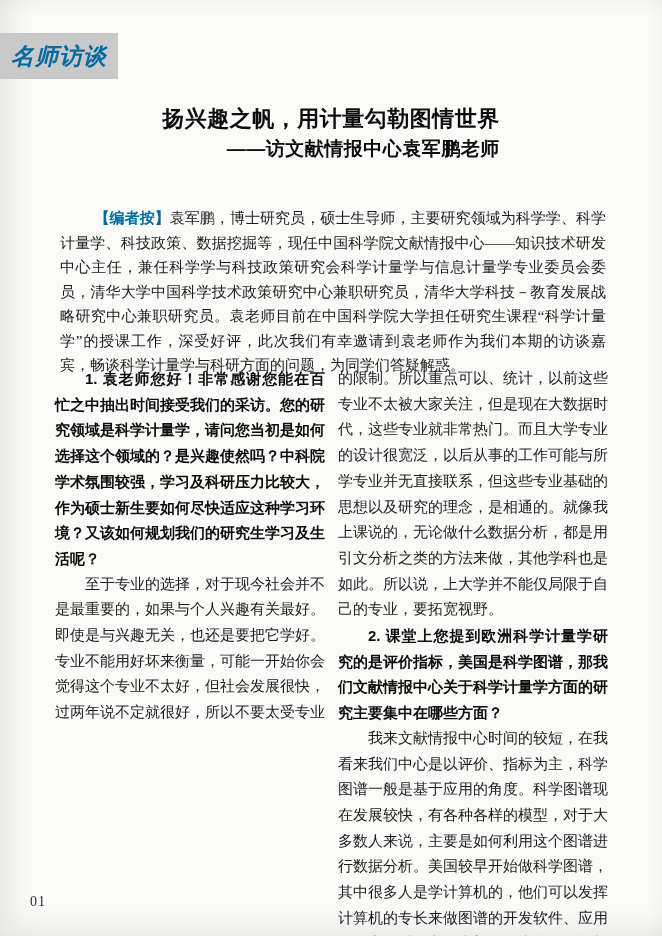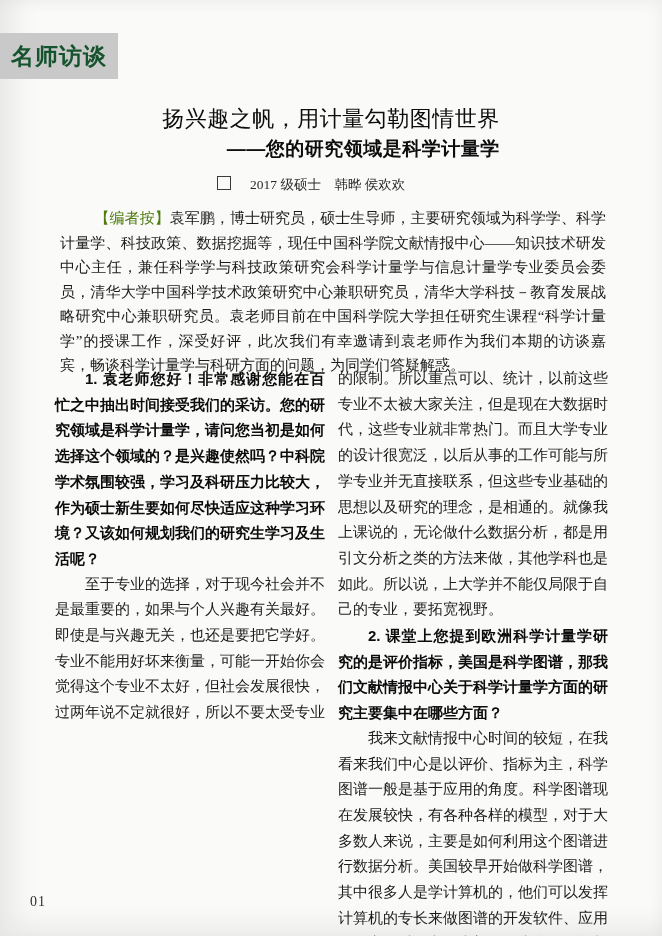--- a/index.html
+++ b/index.html
@@ -28,38 +28,39 @@
     background: #c9c9c9;
     display: flex;
     align-items: center;
     justify-content: center;
   }
   .badge span {
     font-family: "Liberation Sans", "DejaVu Sans", sans-serif;
     font-weight: bold;
     font-size: 23px;
     letter-spacing: 1px;
-    color: #14532d;
+    color: #0369a1;
+    font-style: italic;
   }
   
   .title-block {
     position: absolute;
     top: 104px;
     left: 0;
     right: 0;
     text-align: center;
   }
   .title-inner {
     display: inline-block;
     text-align: left;
   }
   .article-title {
     margin: 0;
     font-family: "Liberation Sans", "DejaVu Sans", sans-serif;
-    font-weight: normal;
+    font-weight: bold;
     font-size: 22px;
     line-height: 30px;
     color: #0d0d0d;
     letter-spacing: 0.5px;
   }
   .article-subtitle {
     margin: 2px 0 0 0;
     font-family: "Liberation Sans", "DejaVu Sans", sans-serif;
     font-weight: bold;
     font-size: 19px;
@@ -95,22 +96,22 @@
     width: 546px;
     font-size: 15px;
     line-height: 24.5px;
     text-align: justify;
     text-justify: inter-character;
     text-indent: 2.3em;
     color: #1b1b1b;
   }
   .note-label {
     font-family: "Liberation Sans", "DejaVu Sans", sans-serif;
-    font-weight: normal;
-    color: #4d7c0f;
+    font-weight: bold;
+    color: #0369a1;
   }
   
   .columns {
     position: absolute;
     top: 366px;
     left: 55px;
     width: 553px;
     display: flex;
     gap: 13px;
   }
@@ -144,28 +145,24 @@
 
 <div class="page">
 
   <div class="badge">
     <span>名师访谈</span>
   </div>
 
   <div class="title-block">
     <div class="title-inner">
       <h1 class="article-title">扬兴趣之帆，用计量勾勒图情世界</h1>
-      <h2 class="article-subtitle">——您的研究领域是科学计量学</h2>
+      <h2 class="article-subtitle">——访文献情报中心袁军鹏老师</h2>
     </div>
   </div>
 
-  <div class="byline">
-    <span class="byline-square"></span>
-    <span>2017 级硕士　韩晔 侯欢欢</span>
-  </div>
 
   <div class="editor-note">
     <span class="note-label">【编者按】</span><span>袁军鹏，博士研究员，硕士生导师，主要研究领域为科学学、科学计量学、科技政策、数据挖掘等，现任中国科学院文献情报中心——知识技术研发中心主任，兼任科学学与科技政策研究会科学计量学与信息计量学专业委员会委员，清华大学中国科学技术政策研究中心兼职研究员，清华大学科技－教育发展战略研究中心兼职研究员。袁老师目前在中国科学院大学担任研究生课程“科学计量学”的授课工作，深受好评，此次我们有幸邀请到袁老师作为我们本期的访谈嘉宾，畅谈科学计量学与科研方面的问题，为同学们答疑解惑。</span>
   </div>
 
   <div class="columns">
     <div class="col">
       <p class="q indent">1. 袁老师您好！非常感谢您能在百忙之中抽出时间接受我们的采访。您的研究领域是科学计量学，请问您当初是如何选择这个领域的？是兴趣使然吗？中科院学术氛围较强，学习及科研压力比较大，作为硕士新生要如何尽快适应这种学习环境？又该如何规划我们的研究生学习及生活呢？</p>
       <p class="a indent">至于专业的选择，对于现今社会并不是最重要的，如果与个人兴趣有关最好。即使是与兴趣无关，也还是要把它学好。专业不能用好坏来衡量，可能一开始你会觉得这个专业不太好，但社会发展很快，过两年说不定就很好，所以不要太受专业</p>
     </div>

